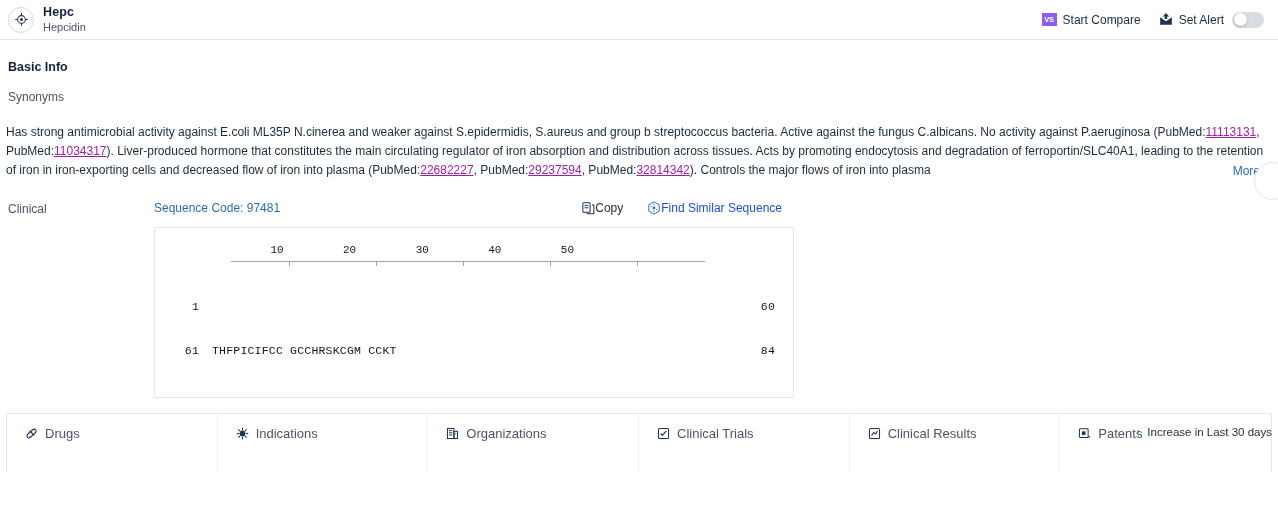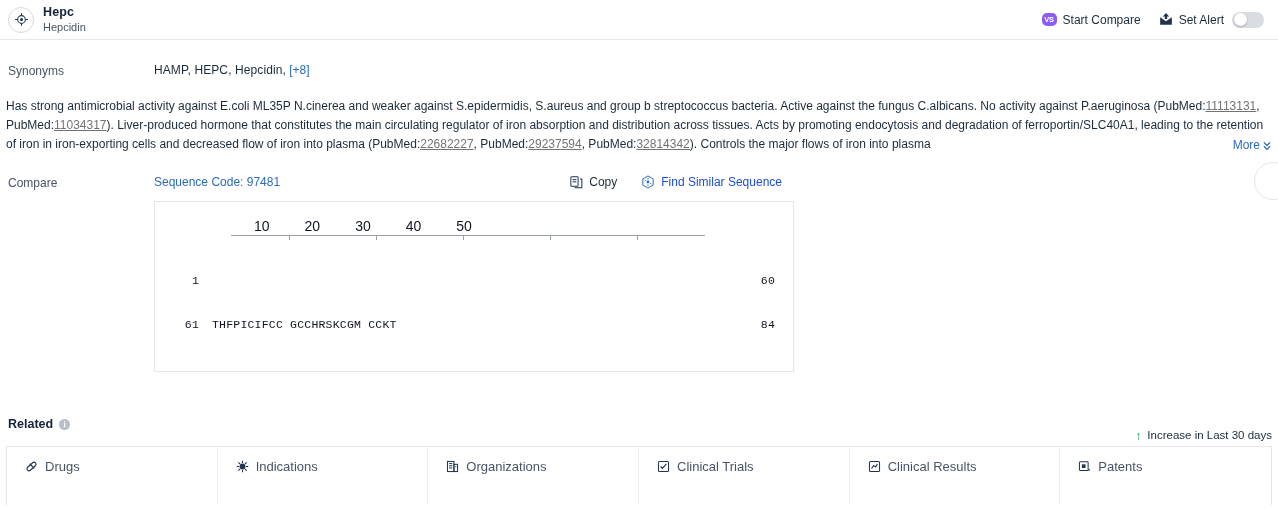--- a/index.html
+++ b/index.html
@@ -32,21 +32,21 @@
   .brand-text { line-height: 1; }
   .brand-title { font-size: 12.5px; font-weight: bold; color:#16223a; letter-spacing: .1px; }
   .brand-sub { font-size: 11px; color:#4a5466; margin-top: 3px; }
 
   .header-right {
     margin-left: auto; display: flex; align-items: center; gap: 18px;
     padding-right: 6px;
   }
   .hdr-action { display: flex; align-items: center; gap: 6px; font-size: 12px; color:#1c2b3a; cursor: pointer; }
   .vs-badge {
-    width: 15px; height: 13px; border-radius: 5px; background:#8b5cf6;
+    width: 15px; height: 13px; border-radius: 0; background:#8b5cf6;
     color:#fff; font-size: 7.5px; font-weight: bold; line-height: 13px;
     text-align: center; letter-spacing: -0.2px;
   }
   .toggle {
     width: 32px; height: 16px; border-radius: 9px; background:#d9dde3;
     position: relative; margin-left: 2px; cursor: pointer;
   }
   .toggle::after {
     content:''; position:absolute; left:1.5px; top:1.5px;
     width:13px; height:13px; border-radius:50%; background:#fff;
@@ -60,69 +60,69 @@
     font-size: 12.5px; font-weight: bold; color:#16223a;
     margin: 20px 0 0 2px;
   }
   .section-title.related { display:flex; align-items:center; gap:6px; }
   .info-dot {
     width: 11px; height: 11px; border-radius:50%; background:#b8bfc9;
     color:#fff; font-size: 8px; font-weight: bold; line-height: 11px; text-align:center;
     font-family: "Liberation Serif", serif;
   }
 
-  .row { display: flex; margin-top: 23px; }
+  .row { display: flex; margin-top: 15px; }
   .row-label {
     width: 148px; flex: 0 0 148px;
     font-size: 12px; color:#4a5466; padding-left: 2px; padding-top: 1px;
   }
   .row-value { flex: 1; min-width: 0; font-size: 12px; color:#1c2b3a; }
 
   .syn-list { letter-spacing: .1px; }
   .syn-more { color:#2b6cb8; cursor:pointer; }
 
   
   .intro-wrap { position: relative; padding-right: 6px; }
   .intro-text {
     font-size: 12px; line-height: 19px; color:#1c2b3a;
     text-align: left;
   }
-  .intro-text a { color:#737373; text-decoration: underline; }
+  .intro-text a { color:#a21caf; text-decoration: underline; }
   .intro-fade {
     position: absolute; right: 0; bottom: 0;
     height: 19px; padding-left: 34px;
     display: flex; align-items: center; gap: 2px;
     background: linear-gradient(to right, rgba(255,255,255,0) 0%, #fff 42%);
     font-size: 12px; color:#2b6cb8; cursor: pointer;
   }
   .chev { font-size: 9px; transform: translateY(1px); }
 
   
   .seq-head { display:flex; align-items:center; }
   .seq-code { font-size: 12px; color:#2b6cb8; cursor:pointer; }
   .seq-tools { margin-left: auto; display:flex; align-items:center; gap: 24px; padding-right: 490px; }
-  .seq-tool { display:flex; align-items:center; gap:6px; font-size:12px; cursor:pointer; }
+  .seq-tool { display:flex; align-items:center; font-size:12px; cursor:pointer; }
   .seq-tool.copy { color:#1c2b3a; }
   .seq-tool.similar { color:#1d4ed8; }
 
   .seq-box {
     margin-top: 12px; width: 640px;
     border: 1px solid #e3e6eb; background:#fff;
     padding: 16px 18px 14px 18px;
   }
   .seq-mono {
     font-family: "Liberation Mono", "DejaVu Sans Mono", monospace;
     font-size: 11.5px; color:#11161f; letter-spacing: .2px;
     white-space: pre;
   }
   .ruler-line { position: relative; height: 26px; margin-left: 30px; }
   .ruler-nums {
-    position:absolute; top:0; left:16px;
-    font-family: Liberation Sans, sans-serif;
-    font-size: 14px; color:#11161f; white-space: pre;
+    position:absolute; top:0; left:8px;
+    font-family: Liberation Mono, monospace;
+    font-size: 11px; color:#11161f; white-space: pre;
   }
   .ruler-bar {
     position: absolute; top: 17px; left: 28px; width: 474px;
     border-top: 1px solid #9aa2ae; height: 6px;
   }
   .ruler-bar i {
     position: absolute; top: 0; width: 1px; height: 4px; background:#9aa2ae;
   }
   .seq-row { display:flex; align-items:baseline; margin-top: 4px; }
   .seq-idx-l { width: 26px; text-align: right; flex:0 0 26px; }
@@ -200,46 +200,43 @@
           </svg>
         </span>
         <span>Set Alert</span>
         <span class="toggle"></span>
       </div>
     </div>
   </div>
 
   <div class="body">
 
+    <div class="section-title">Basic Info</div>
 
     <div class="row">
       <div class="row-label">Synonyms</div>
-      <div class="row-value">
-        <span class="syn-list">HAMP, HEPC, Hepcidin,</span>
-        <span class="syn-more">[+8]</span>
-      </div>
     </div>
 
     <div class="row" style="margin-top:19px;">
       <div class="row-value intro-wrap">
         <div class="intro-text"><span>Has strong antimicrobial activity against E.coli ML35P N.cinerea and weaker against S.epidermidis, S.aureus and group b streptococcus bacteria. Active against the fungus C.albicans. No activity against P.aeruginosa (PubMed:</span><a href="#">11113131</a><span>, PubMed:</span><a href="#">11034317</a><span>). Liver-produced hormone that constitutes the main circulating regulator of iron absorption and distribution across tissues. Acts by promoting endocytosis and degradation of ferroportin/SLC40A1, leading to the retention of iron in iron-exporting cells and decreased flow of iron into plasma (PubMed:</span><a href="#">22682227</a><span>, PubMed:</span><a href="#">29237594</a><span>, PubMed:</span><a href="#">32814342</a><span>). Controls the major flows of iron into plasma</span></div>
         <div class="intro-fade">
           <span>More</span>
           <span class="chev">
             <svg width="10" height="11" viewBox="0 0 12 14" fill="none" stroke="#2b6cb8" stroke-width="1.6">
               <path d="M2 3 L6 7 L10 3"></path>
                 <path d="M2 8 L6 12 L10 8"></path>
             </svg>
           </span>
         </div>
       </div>
     </div>
 
     <div class="row" style="margin-top:21px;">
-      <div class="row-label">Compare</div>
+      <div class="row-label">Clinical</div>
       <div class="row-value">
         <div class="seq-head">
           <span class="seq-code">Sequence Code: 97481</span>
           <div class="seq-tools">
             <span class="seq-tool copy">
               <span>
                 <svg width="13" height="13" viewBox="0 0 18 18" fill="none" stroke="#1f3350" stroke-width="1.4">
                   <rect x="1.2" y="1.2" width="10" height="13" rx="1"></rect>
                   <path d="M13.8 4 L16.4 4 L16.4 16.4 L6.2 16.4"></path>
                   <line x1="3.6" y1="5" x2="8.8" y2="5"></line>
@@ -280,24 +277,20 @@
             <div class="seq-row">
               <span class="seq-idx-l">61</span>
               <span class="seq-chars">THFPICIFCC GCCHRSKCGM CCKT</span>
               <span class="seq-idx-r">84</span>
             </div>
           </div>
         </div>
       </div>
     </div>
 
-    <div class="section-title related" style="margin-top:45px;">
-      <span>Related</span>
-      <span class="info-dot">i</span>
-    </div>
 
     <div class="legend">
       <span class="delta-arrow">↑</span>
       <span>Increase in Last 30 days</span>
     </div>
 
     <div class="cards">
 
       <div class="card">
         <div class="card-head">

